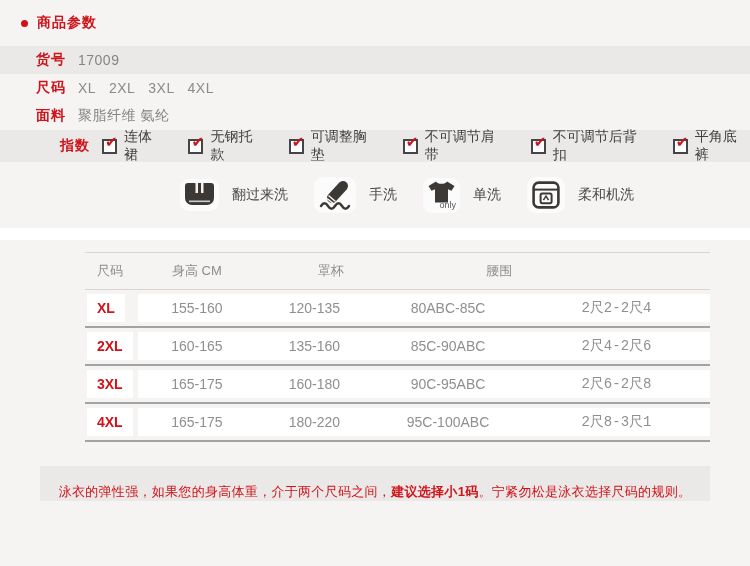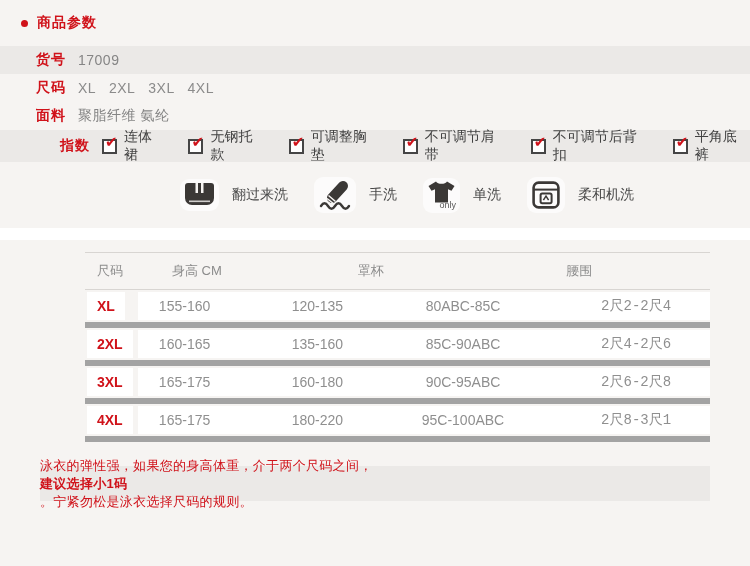--- a/index.html
+++ b/index.html
@@ -40,37 +40,37 @@
   .wash-label{font-size:14px;color:#474747;}
 
   .divider{height:12px;background:#ffffff;}
 
   
   .table{margin:12px 0 0 85px;width:625px;}
   .t-hrow{display:flex;align-items:center;height:38px;box-sizing:border-box;
         border-top:1px solid #d8d5d2;border-bottom:1px solid #d8d5d2;
         color:#8c8c8c;font-size:13px;}
   .t-c1{width:53px;padding-left:12px;box-sizing:border-box;flex:none;}
-  .t-vals{flex:1;display:flex;align-items:center;gap:40px;}
+  .t-vals{flex:1;display:flex;align-items:center;}
   .t-vc{text-align:center;}
   .t-vc.c2{width:20.6%;}
   .t-vc.c3{width:20.5%;}
   .t-vc.c4{width:26.2%;}
   .t-vc.c5{width:32.7%;font-family:Liberation Mono, monospace;}
   .t-row{display:flex;align-items:center;height:38px;box-sizing:border-box;
-        border-bottom:6px solid #a3a3a3;}
+        border-bottom:2px solid #a3a3a3;}
   .t-size{width:53px;flex:none;}
   .t-size b{display:inline-block;margin-left:2px;background:#fff;color:var(--accent-red,#d0121a);
         font-size:14px;line-height:28px;padding:0 10px;font-weight:bold;}
   .t-row .t-vals{background:#fff;height:28px;font-size:14px;color:#8f8f8f;}
 
   
   .note{margin:24px 0 0 40px;width:670px;height:35px;background:var(--row-stripe,#ebe9e7);
-        display:flex;align-items:flex-start;justify-content:center;font-size:13px;
-        color:var(--accent-red,#d0121a);letter-spacing:.3px;flex-direction:column;}
+        display:flex;align-items:flex-end;justify-content:center;font-size:13px;
+        color:var(--accent-red,#d0121a);letter-spacing:.3px;}
   .note b{font-weight:bold;}
   svg{display:block;}
 </style>
 </head>
 <body>
 
 <div class="page">
 
   <div class="sec-header" id="hdr1">
     <span class="bullet"></span>

